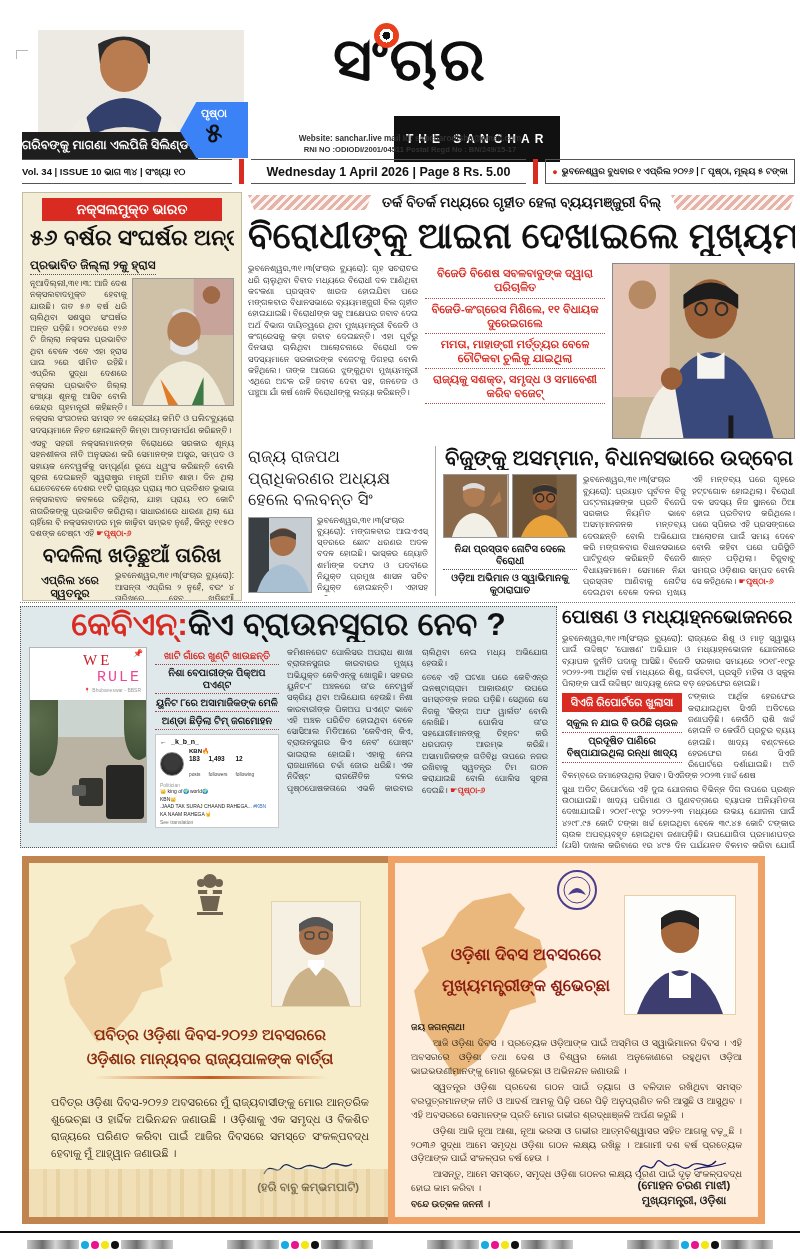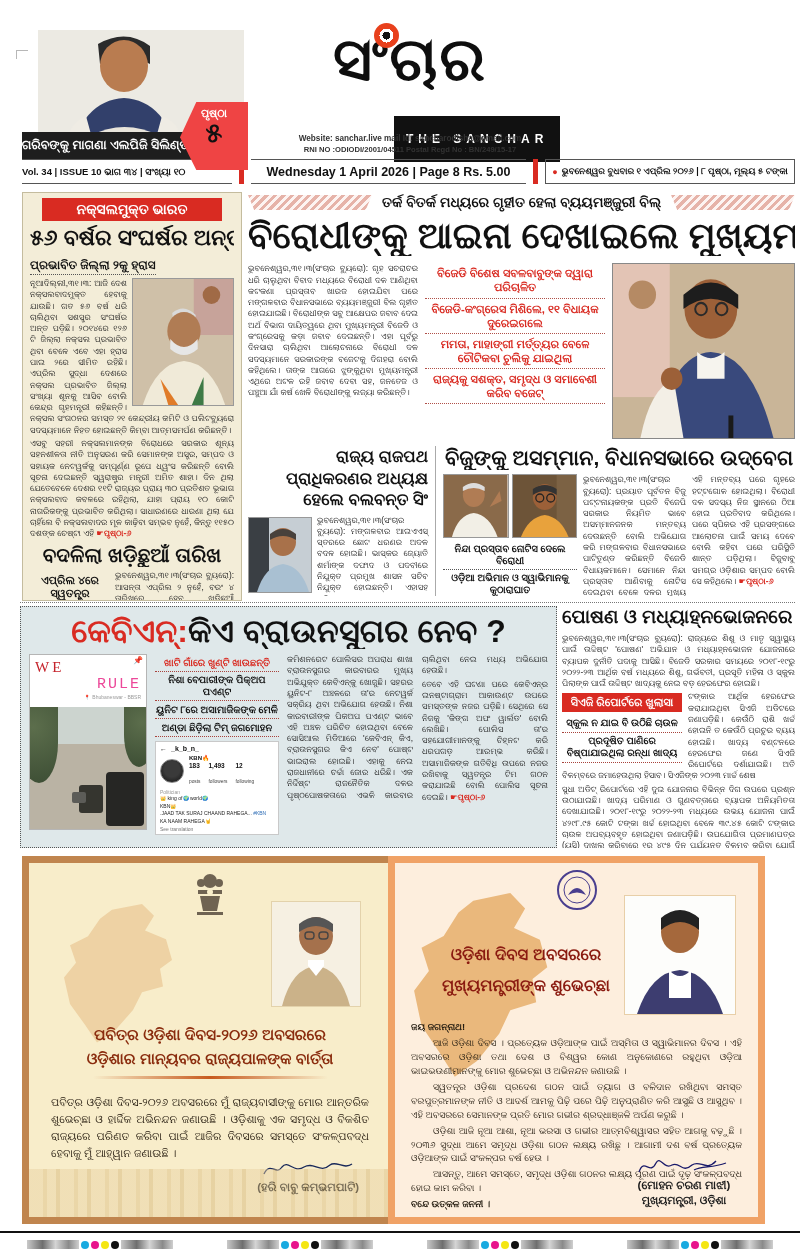--- a/index.html
+++ b/index.html
@@ -10,21 +10,21 @@
   svg{display:block;width:100%;height:100%;}
 
   
   .regmark{position:absolute;left:16px;top:50px;width:11px;height:8px;border-left:1px solid #999;border-top:1px solid #999;opacity:.7;}
 
   
   .teaser{position:absolute;left:22px;top:26px;width:226px;height:152px;}
   .teaser-photo{position:absolute;left:16px;top:4px;width:206px;height:130px;overflow:hidden;}
   .teaser-banner{position:absolute;left:0;top:106px;width:176px;height:27px;background:#1e1e1e;color:#fff;
     font-weight:bold;font-size:12.5px;display:flex;align-items:center;justify-content:center;z-index:2;overflow:hidden;white-space:nowrap;}
-  .teaser-badge{position:absolute;left:158px;top:76px;width:68px;height:68px;background:#ef4444;z-index:3;text-align:center;
+  .teaser-badge{position:absolute;left:158px;top:76px;width:68px;height:56px;background:#3b82f6;z-index:3;text-align:center;
     clip-path:polygon(24% 0,100% 0,100% 100%,24% 100%,0 52%);}
   .badge-label{display:block;color:#fff;font-weight:bold;font-size:11px;margin-top:5px;}
   .badge-num{display:block;color:#111;font-weight:bold;font-size:27px;line-height:1;}
 
   .logo-block{position:absolute;left:268px;top:28px;width:284px;height:112px;text-align:center;}
   .logo-text{font-size:60px;font-weight:bold;letter-spacing:2px;line-height:1.05;color:#0e0e0e;white-space:nowrap;overflow:hidden;}
   .logo-ring{position:absolute;left:106px;top:-5px;width:25px;height:25px;border-radius:50%;
     background:radial-gradient(circle,#111 0 4px,#fff 4px 7px,#e8401c 7px);}
   .logo-sub{position:absolute;left:126px;top:88px;background:#111;color:#fff;font-size:12px;font-weight:bold;
     letter-spacing:5px;padding:16px 12px;white-space:nowrap;}
@@ -62,43 +62,43 @@
   .mh{font-size:36px;font-weight:bold;text-align:center;margin:3px 0 7px;line-height:1.12;white-space:nowrap;overflow:hidden;}
   .mrow{display:flex;gap:7px;height:176px;overflow:hidden;}
   .mcol1{width:170px;flex:none;}
   .mcol2{width:180px;flex:none;overflow:hidden;}
   .mb{font-size:11.3px;font-weight:bold;border-bottom:1.5px dotted #555;padding:3px 0;text-align:center;line-height:1.25;}
   .mb.first{border-top:1.5px dotted #555;}
   .mb.red{color:#d92b22;border-bottom-color:#b05048;}
   .cm-photo{flex:1;border:1px solid #888;overflow:hidden;}
   .mbottom{display:flex;margin-top:7px;height:150px;overflow:hidden;}
   .rajpath{width:180px;flex:none;}
-  .rajpath h3{font-size:16.5px;font-weight:bold;text-align:right;margin:0 0 4px;line-height:1.3;}
+  .rajpath h3{font-size:16.5px;font-weight:normal;text-align:left;margin:0 0 4px;line-height:1.3;}
   .balwant-photo{float:left;width:62px;height:74px;border:1px solid #999;margin:2px 5px 2px 0;overflow:hidden;}
   .vdiv{width:1px;background:#aaa;margin:0 7px;}
   .biju{flex:1;overflow:hidden;}
   .bh{font-size:21px;font-weight:bold;text-align:center;margin:0 0 4px;white-space:nowrap;overflow:hidden;}
   .biju-row{display:flex;gap:6px;}
   .biju-left{width:134px;flex:none;}
   .biju-photos{display:flex;gap:3px;margin-bottom:2px;}
   .bp{width:64px;height:62px;border:1px solid #999;overflow:hidden;}
   .bb{font-size:9.8px;font-weight:bold;border-bottom:1.5px dotted #555;padding:2.5px 0;text-align:center;line-height:1.2;}
   .bcol{flex:1;}
 
   .hdot{position:absolute;left:20px;top:602px;width:775px;border-top:1.5px dotted #777;}
 
   
   .kbn{position:absolute;left:20px;top:606px;width:537px;height:242px;background:#dfe8ea;border:1.5px dotted #555;
-    box-sizing:border-box;padding:7px 8px;overflow:hidden;}
+    box-sizing:border-box;padding:0 8px;overflow:hidden;}
   .kh{font-size:32px;font-weight:bold;margin:0 0 5px;text-align:center;line-height:1.1;white-space:nowrap;overflow:hidden;}
   .khr{color:#d92b22;}
   .krow{display:flex;gap:8px;}
   .werule{width:116px;height:174px;background:#fff;border:1px solid #b5b5b5;position:relative;flex:none;overflow:hidden;}
   .wr-top{height:50px;padding:3px 5px;box-sizing:border-box;position:relative;}
-  .wr-we{color:#c5232b;font-size:15px;letter-spacing:3px;font-family:"Liberation Serif","DejaVu Serif",serif;}
+  .wr-we{color:#c5232b;font-size:15px;letter-spacing:3px;font-family:"Liberation Serif","DejaVu Serif",serif;margin-left:48px;}
   .wr-rule{display:block;text-align:right;font-size:15px;letter-spacing:2px;color:#ec4899;font-family:Liberation Mono, monospace;}
   .wr-loc{font-size:5px;color:#9a9a9a;text-align:right;margin-top:1px;}
   .wr-pin{position:absolute;right:3px;top:1px;font-size:8px;}
   .wr-photo{position:absolute;left:0;top:52px;right:0;bottom:0;background:linear-gradient(#ccd4cf 0 30%,#bab3a4 30%);overflow:hidden;}
   .wr-photo::before{content:"";position:absolute;left:-10px;top:-4px;width:38px;height:80px;border-radius:0 0 55% 55%;
     background:radial-gradient(circle at 35% 30%,#5c6e4c,#3c4d34);}
   .wr-photo::after{content:"";position:absolute;right:-8px;top:-4px;width:30px;height:64px;border-radius:0 0 55% 55%;
     background:radial-gradient(circle at 60% 30%,#5c6e4c,#3c4d34);}
   .veh{position:absolute;background:#29292六;border-radius:3px;}
   .v1{right:2px;bottom:3px;width:38px;height:54px;background:#262624;border-radius:4px;}

